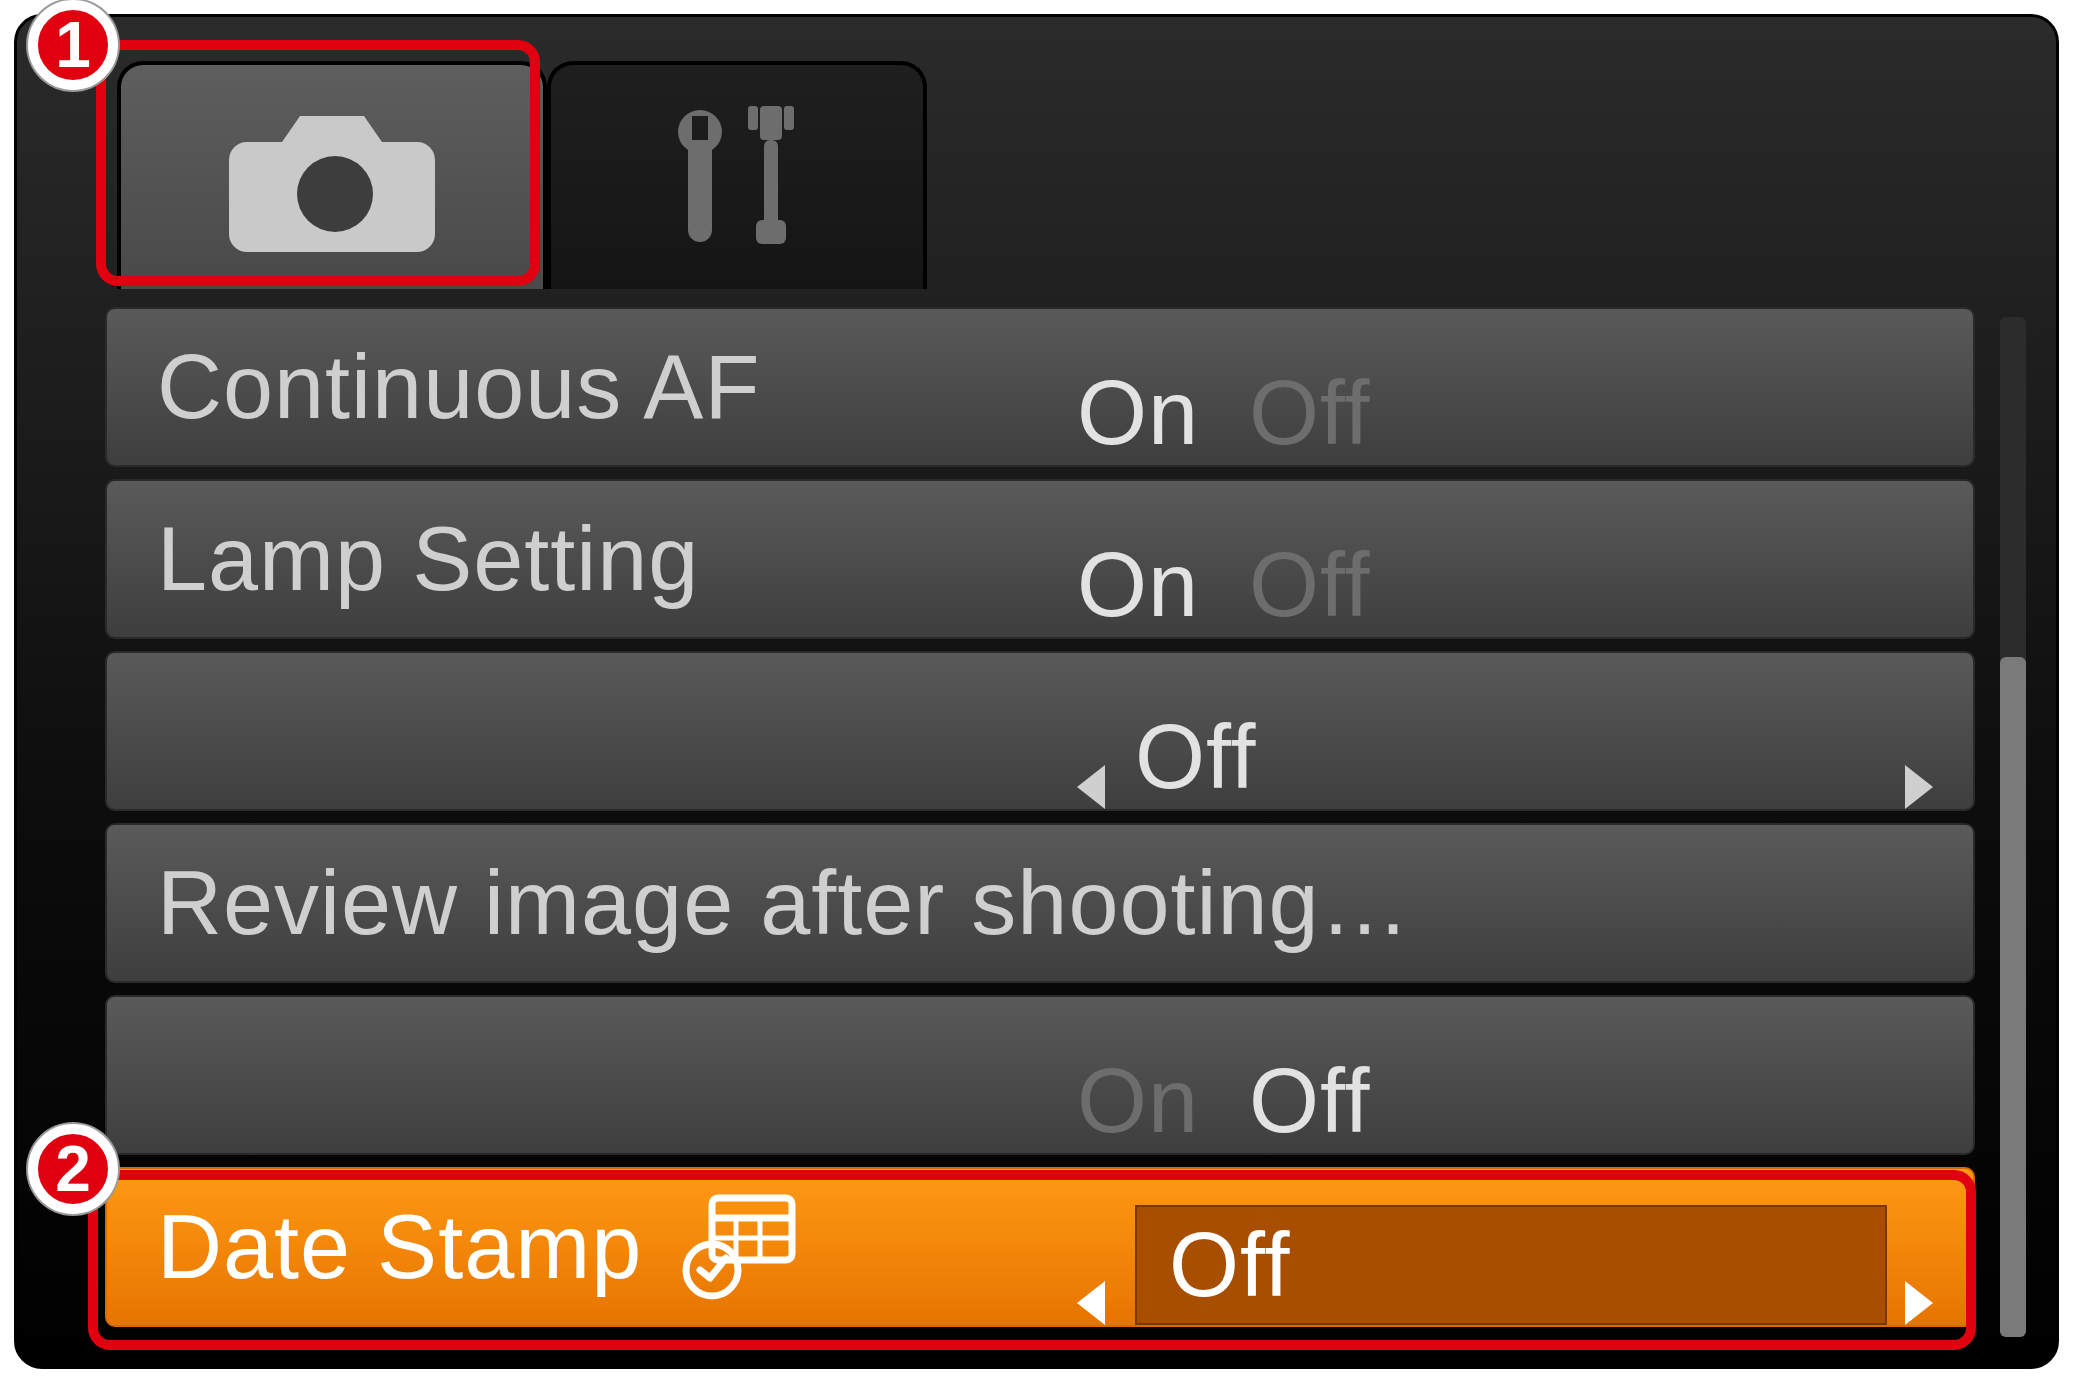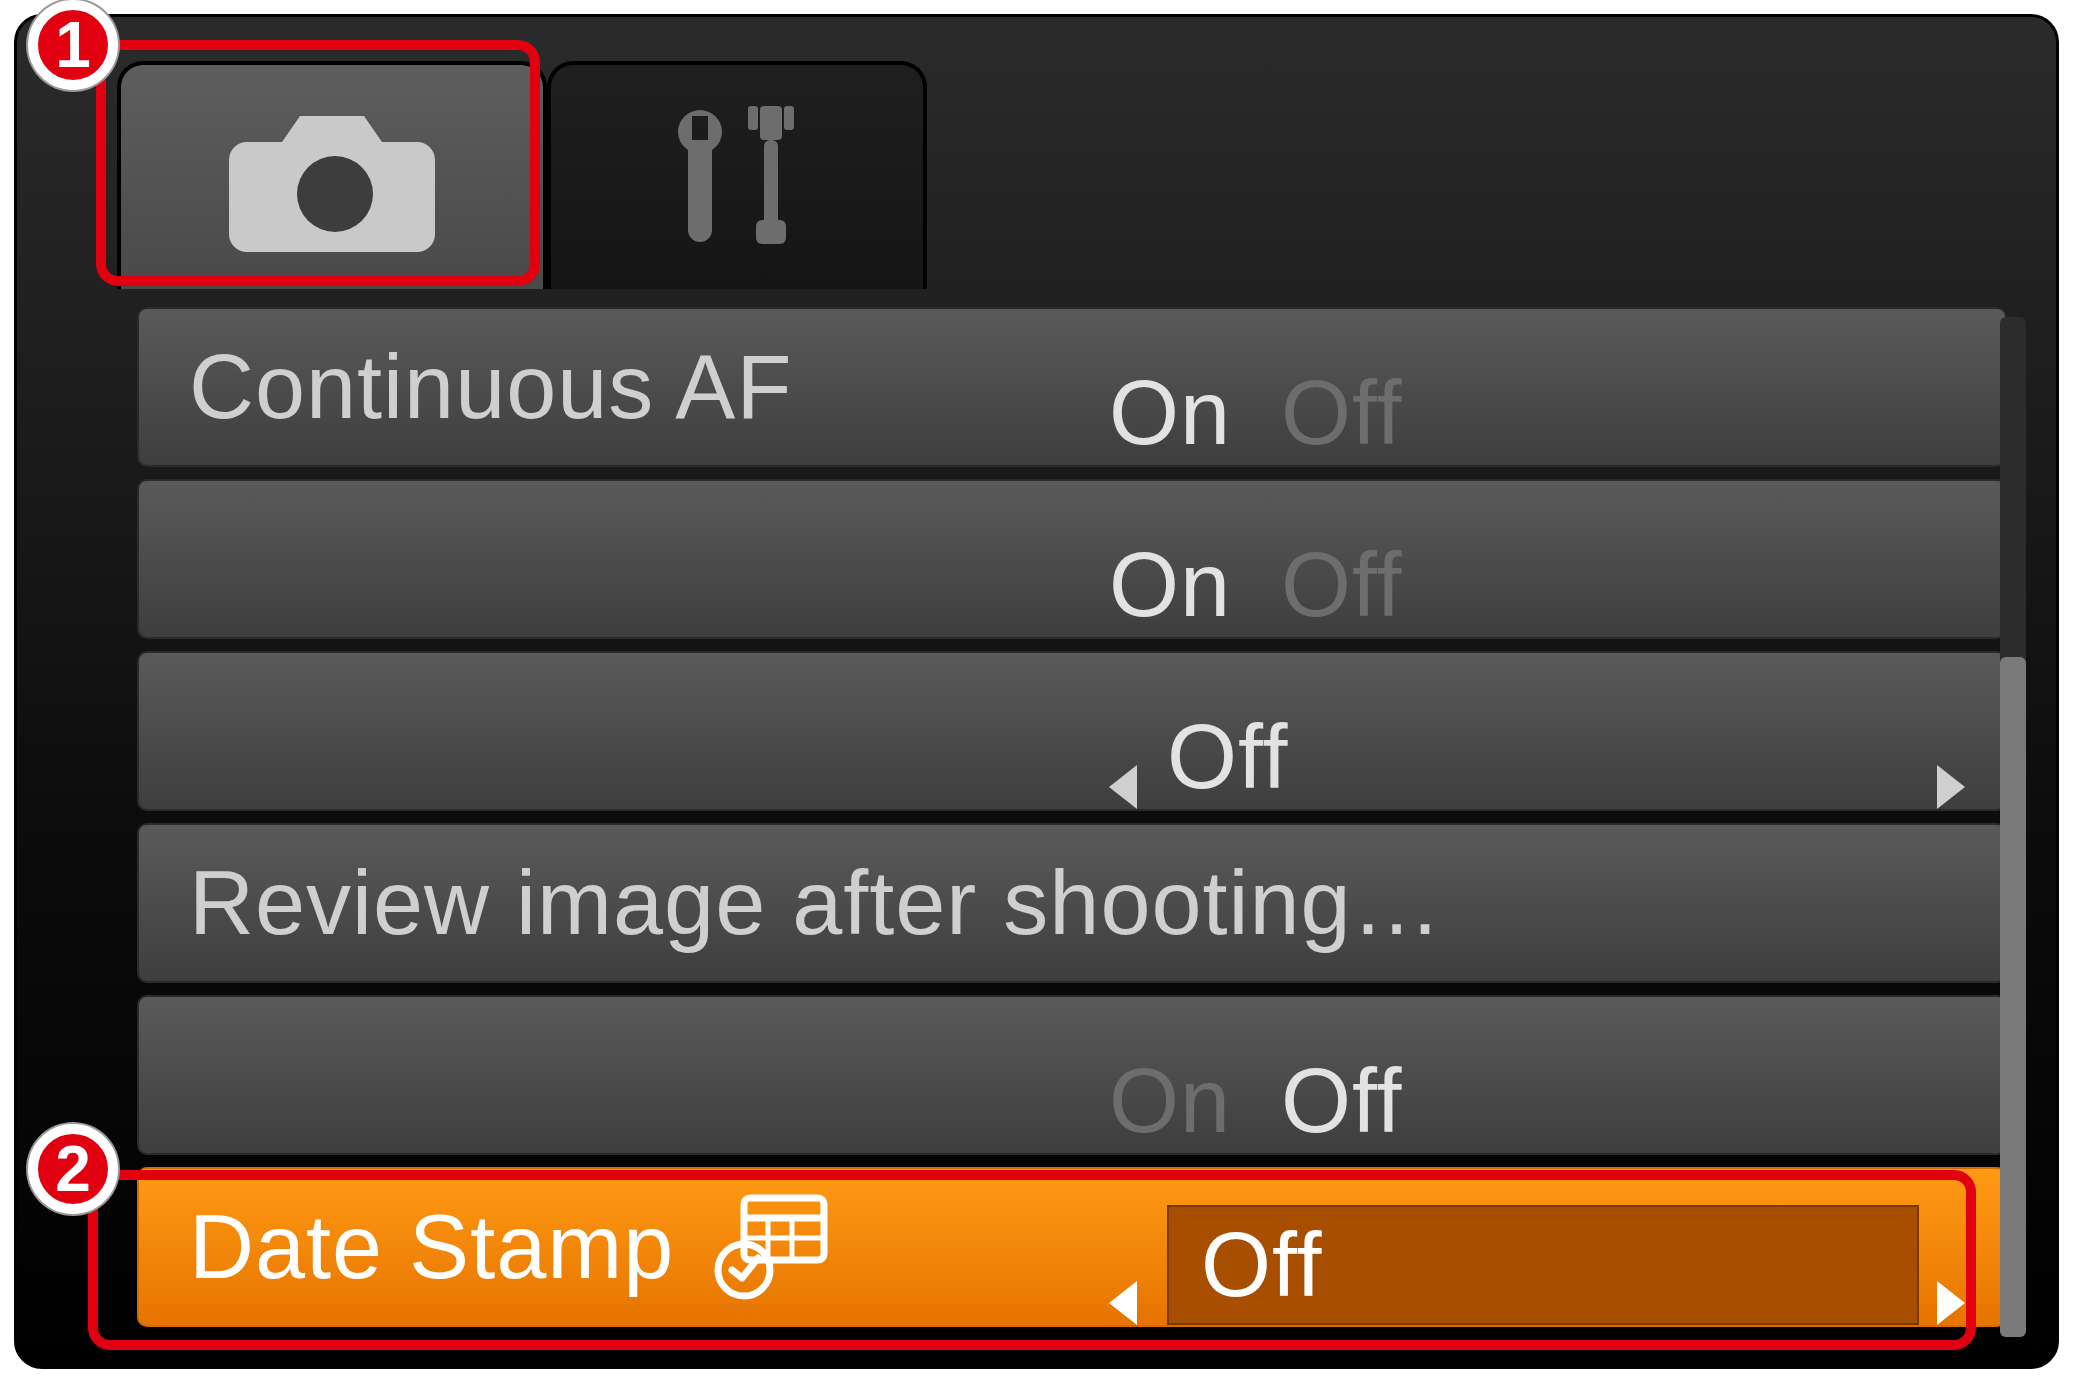--- a/index.html
+++ b/index.html
@@ -63,21 +63,20 @@
   .tools-icon svg{width:170px;height:170px;display:block;}
 
   
   .rows{
     position:absolute;
     left:88px; top:290px;
     width:1870px;
     display:flex;
     flex-direction:column;
     gap:12px;
-    margin-left:32px;
   }
   .row{
     height:160px;
     border-radius:10px;
     background:linear-gradient(to bottom,var(--row-top) 0%,var(--row-bottom) 100%);
     border:2px solid var(--row-border);
     display:flex;
     align-items:center;
     padding:0 40px 0 50px;
     color:var(--text);
@@ -199,20 +198,21 @@
 
     <div class="row">
       <span class="label">Continuous AF</span>
       <div class="value-area">
         <span class="opt bright">On</span>
         <span class="opt dim">Off</span>
       </div>
     </div>
 
     <div class="row">
+      <span class="label">Lamp Setting</span>
       <div class="value-area">
         <span class="opt bright">On</span>
         <span class="opt dim">Off</span>
       </div>
     </div>
 
     <div class="row">
       <div class="value-area">
         <span class="tri left"></span>
         <span class="opt bright">Off</span>

